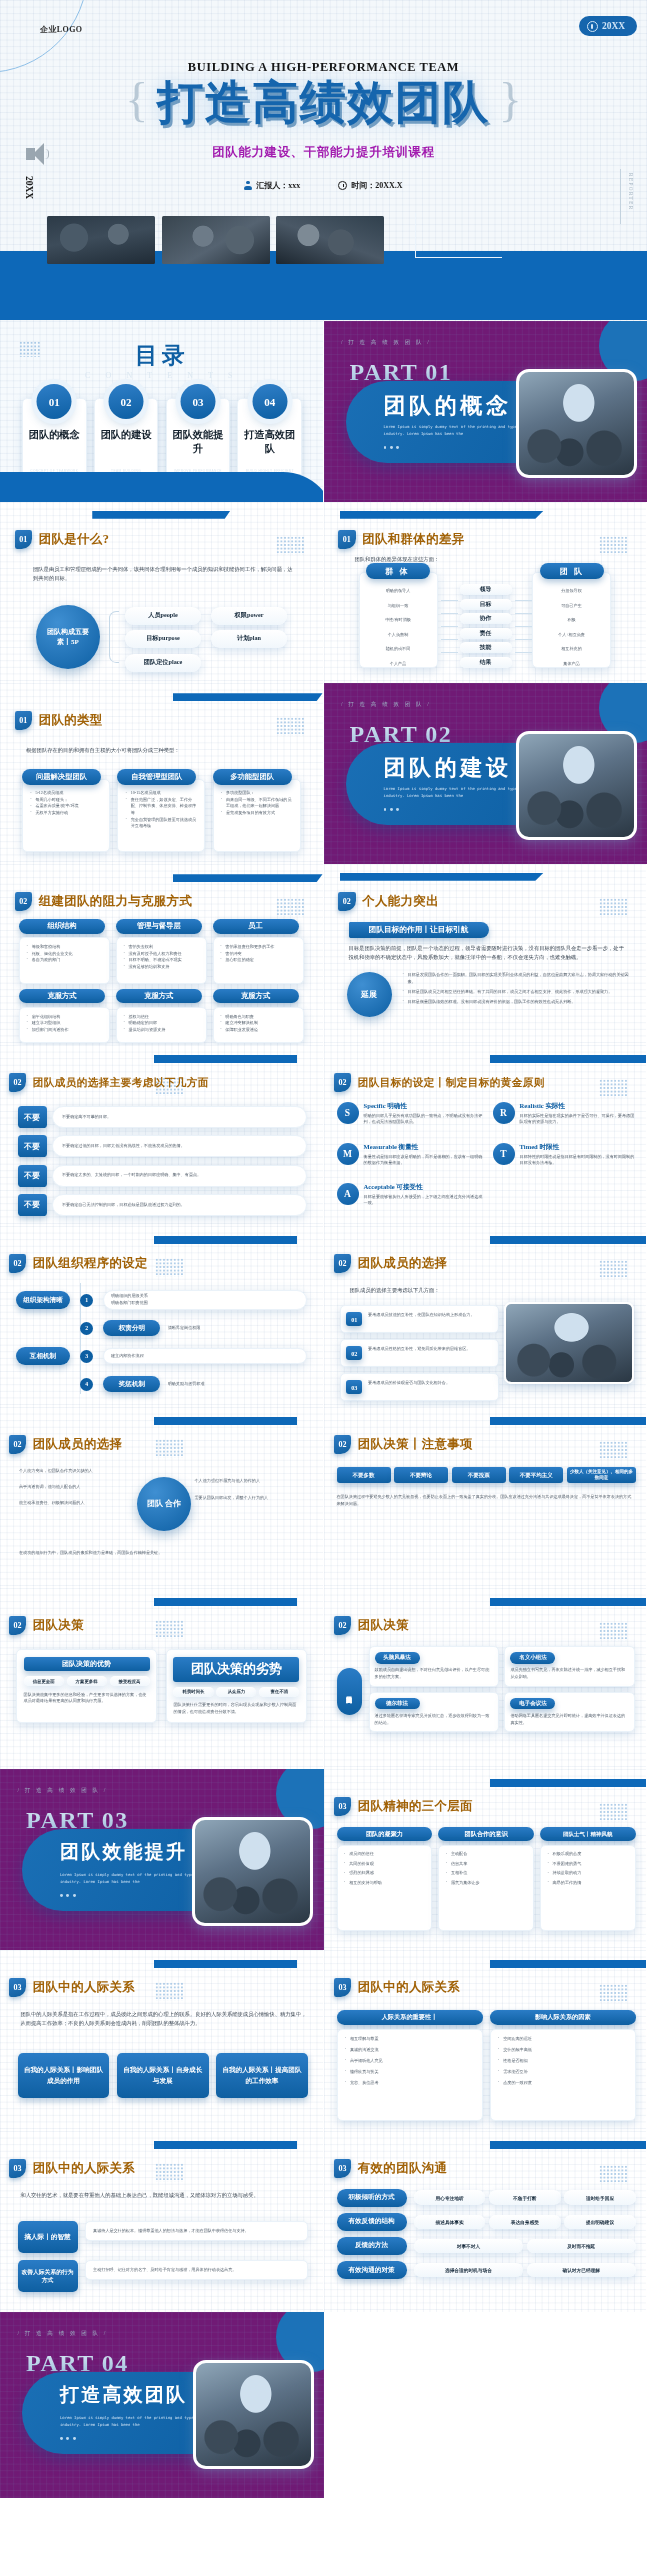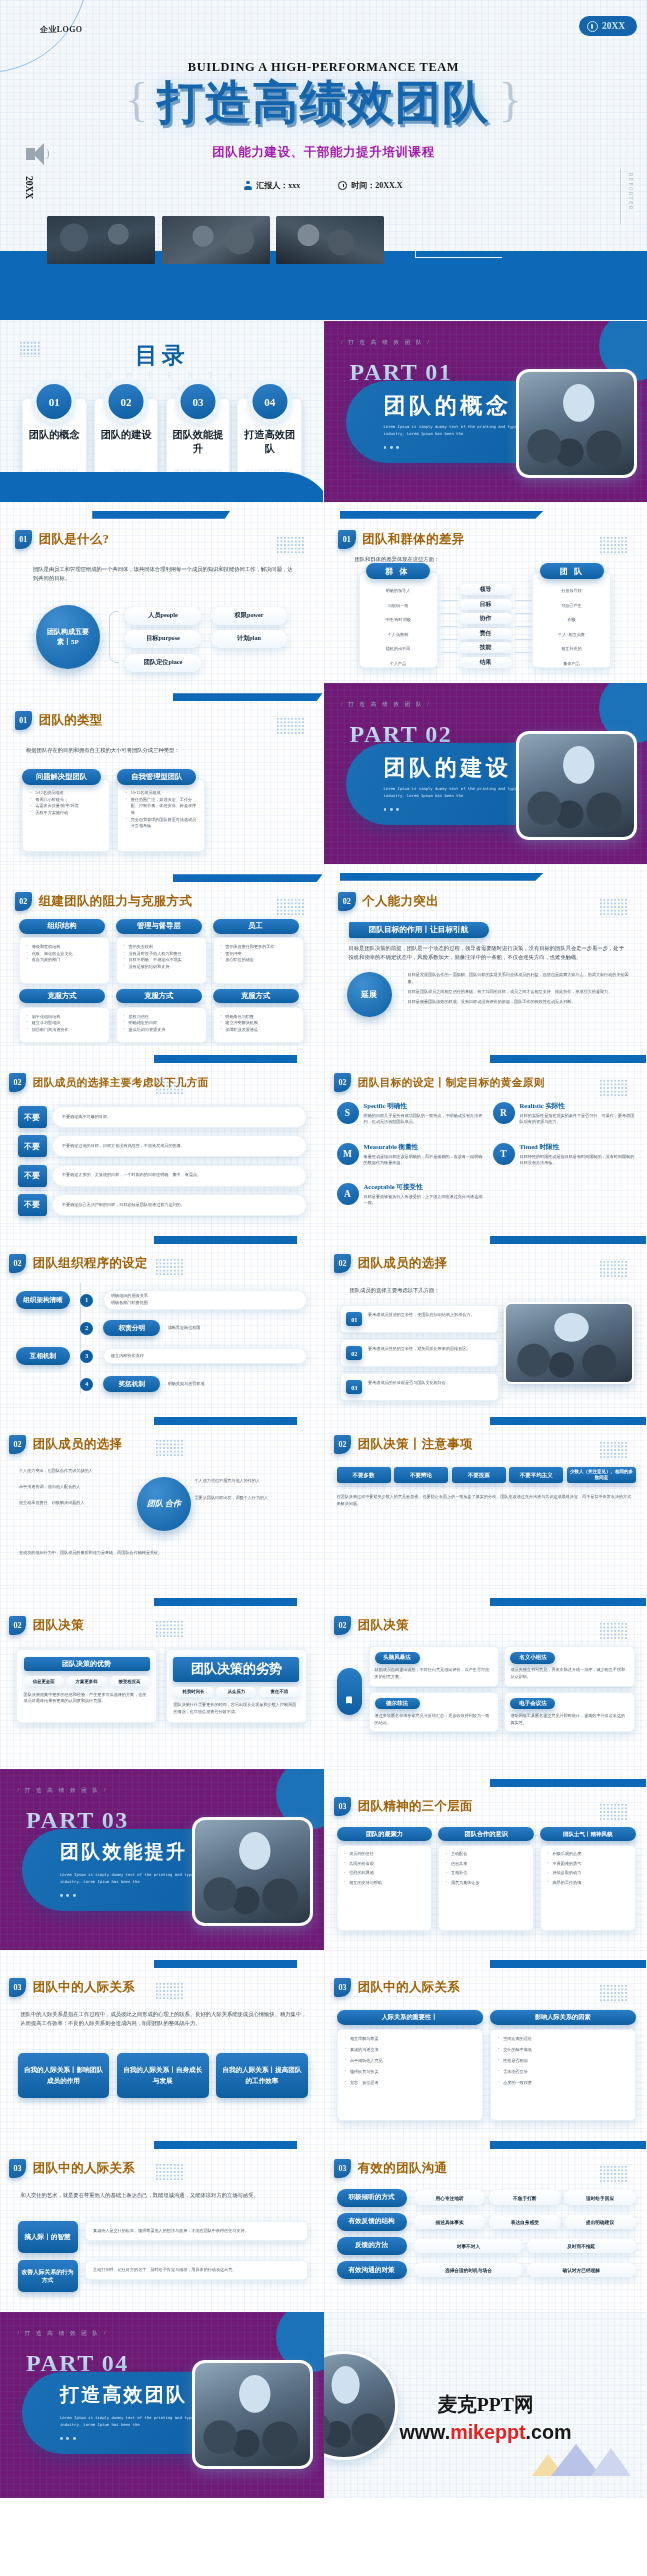--- a/index.html
+++ b/index.html
@@ -426,20 +426,30 @@
         <div style="width:88px;position:relative;">
           <div class="cap" style="width:79px;height:16px;font-size:7.3px;position:relative;z-index:2;">自我管理型团队</div>
           <div class="card-white" style="margin-top:-5.8px;padding:10.2px 5.8px 5.8px 7.3px;min-height:73px;">
             <ul class="bul tiny">
               <li>10-15名成员组成</li>
               <li>责任范围广泛，如做决定、工作分配、控制节奏、休息安排、检查程序等</li>
               <li>完全自我管理的团队甚至可挑选成员并互相考核</li>
             </ul>
           </div>
         </div>
+        <div style="width:88px;position:relative;">
+          <div class="cap" style="width:79px;height:16px;font-size:7.3px;position:relative;z-index:2;">多功能型团队</div>
+          <div class="card-white" style="margin-top:-5.8px;padding:10.2px 5.8px 5.8px 7.3px;min-height:73px;">
+            <ul class="bul tiny">
+              <li>多功能型团队：</li>
+              <li>由来自同一等级、不同工作领域的员工组成，他们来一起解决问题</li>
+              <li>是完成复杂项目的有效方式</li>
+            </ul>
+          </div>
+        </div>
       </div>
     </div>
 
     <div class="part-wrap">
       <div class="grid-bg"></div>
       <div class="part-circle"></div>
       <div class="part-path">/ 打 造 高 绩 效 团 队 /</div>
       <div class="part-big">PART 02</div>
       <div class="part-blob"></div>
       <div class="part-cn">团队的建设</div>
@@ -741,21 +751,21 @@
       </div>
 
       <div style="position:absolute;left:19px;top:61px;width:109px;">
         <div class="tiny" style="margin-bottom:9.5px;">个人能力突出，但团队合作意识欠缺的人</div>
         <div class="tiny" style="margin-bottom:9.5px;">善于沟通协调，能与他人配合的人</div>
         <div class="tiny">能主动承担责任、积极解决问题的人</div>
       </div>
       <div style="position:absolute;left:137px;top:70px;width:54px;height:54px;border-radius:50%;
                   background:radial-gradient(circle at 34% 28%,#3f8fd2,#0d5fa3);color:#fff;text-align:center;
                   display:flex;align-items:center;justify-content:center;font-family:'Liberation Serif',serif;
-                  font-weight:700;font-size:8px;line-height:1.5;box-shadow:0 4.4px 11px rgba(18,85,145,.35);font-style:italic;">团队 合作</div>
+                  font-weight:700;font-size:8px;line-height:1.5;box-shadow:0 4.4px 11px rgba(18,85,145,.35);">团队 合作</div>
       <div style="position:absolute;right:19px;top:71px;width:109px;">
         <div class="tiny" style="margin-bottom:10.2px;">个人能力强但不愿意与他人协作的人</div>
         <div class="tiny">需要从团队目标出发，调整个人行为的人</div>
       </div>
       <div class="tiny" style="position:absolute;left:19px;right:19px;top:143px;">在成功的组织行为中，团队成员的素质和能力是基础，而团队合作精神是关键。</div>
     </div>
 
     <div class="slide">
       <div class="grid-bg"></div>
       <div class="slide-topbar" style="left:auto;right:0;transform:none;width:156px;top:10.2px;"></div>
@@ -1042,29 +1052,16 @@
       <div class="part-cn" style="font-size:19px;letter-spacing:2.2px;">打造高效团队</div>
       <div class="part-en">Lorem Ipsum is simply dummy text of the printing and typesetting industry. Lorem Ipsum has been the</div>
       <div class="part-dots">
           <i></i>
           <i></i>
           <i></i>
         </div>
       <div class="part-photo photo-meeting"></div>
     </div>
 
-    <div class="slide end-slide" style="height:186px;">
-      <div class="grid-bg"></div>
-      <div class="end-circ photo-meeting"></div>
-      <div class="wm">
-        <div class="wm-cn">麦克PPT网</div>
-        <div class="wm-url" style="margin-top:2.9px;">
-          <span>www.</span><b>mikeppt</b><span>.com</span>
-        </div>
-      </div>
-      <span class="tri tri-c"></span>
-      <span class="tri tri-a"></span>
-      <span class="tri tri-b"></span>
-    </div>
   </div>
 
 </div>
 
 
 </body></html>

